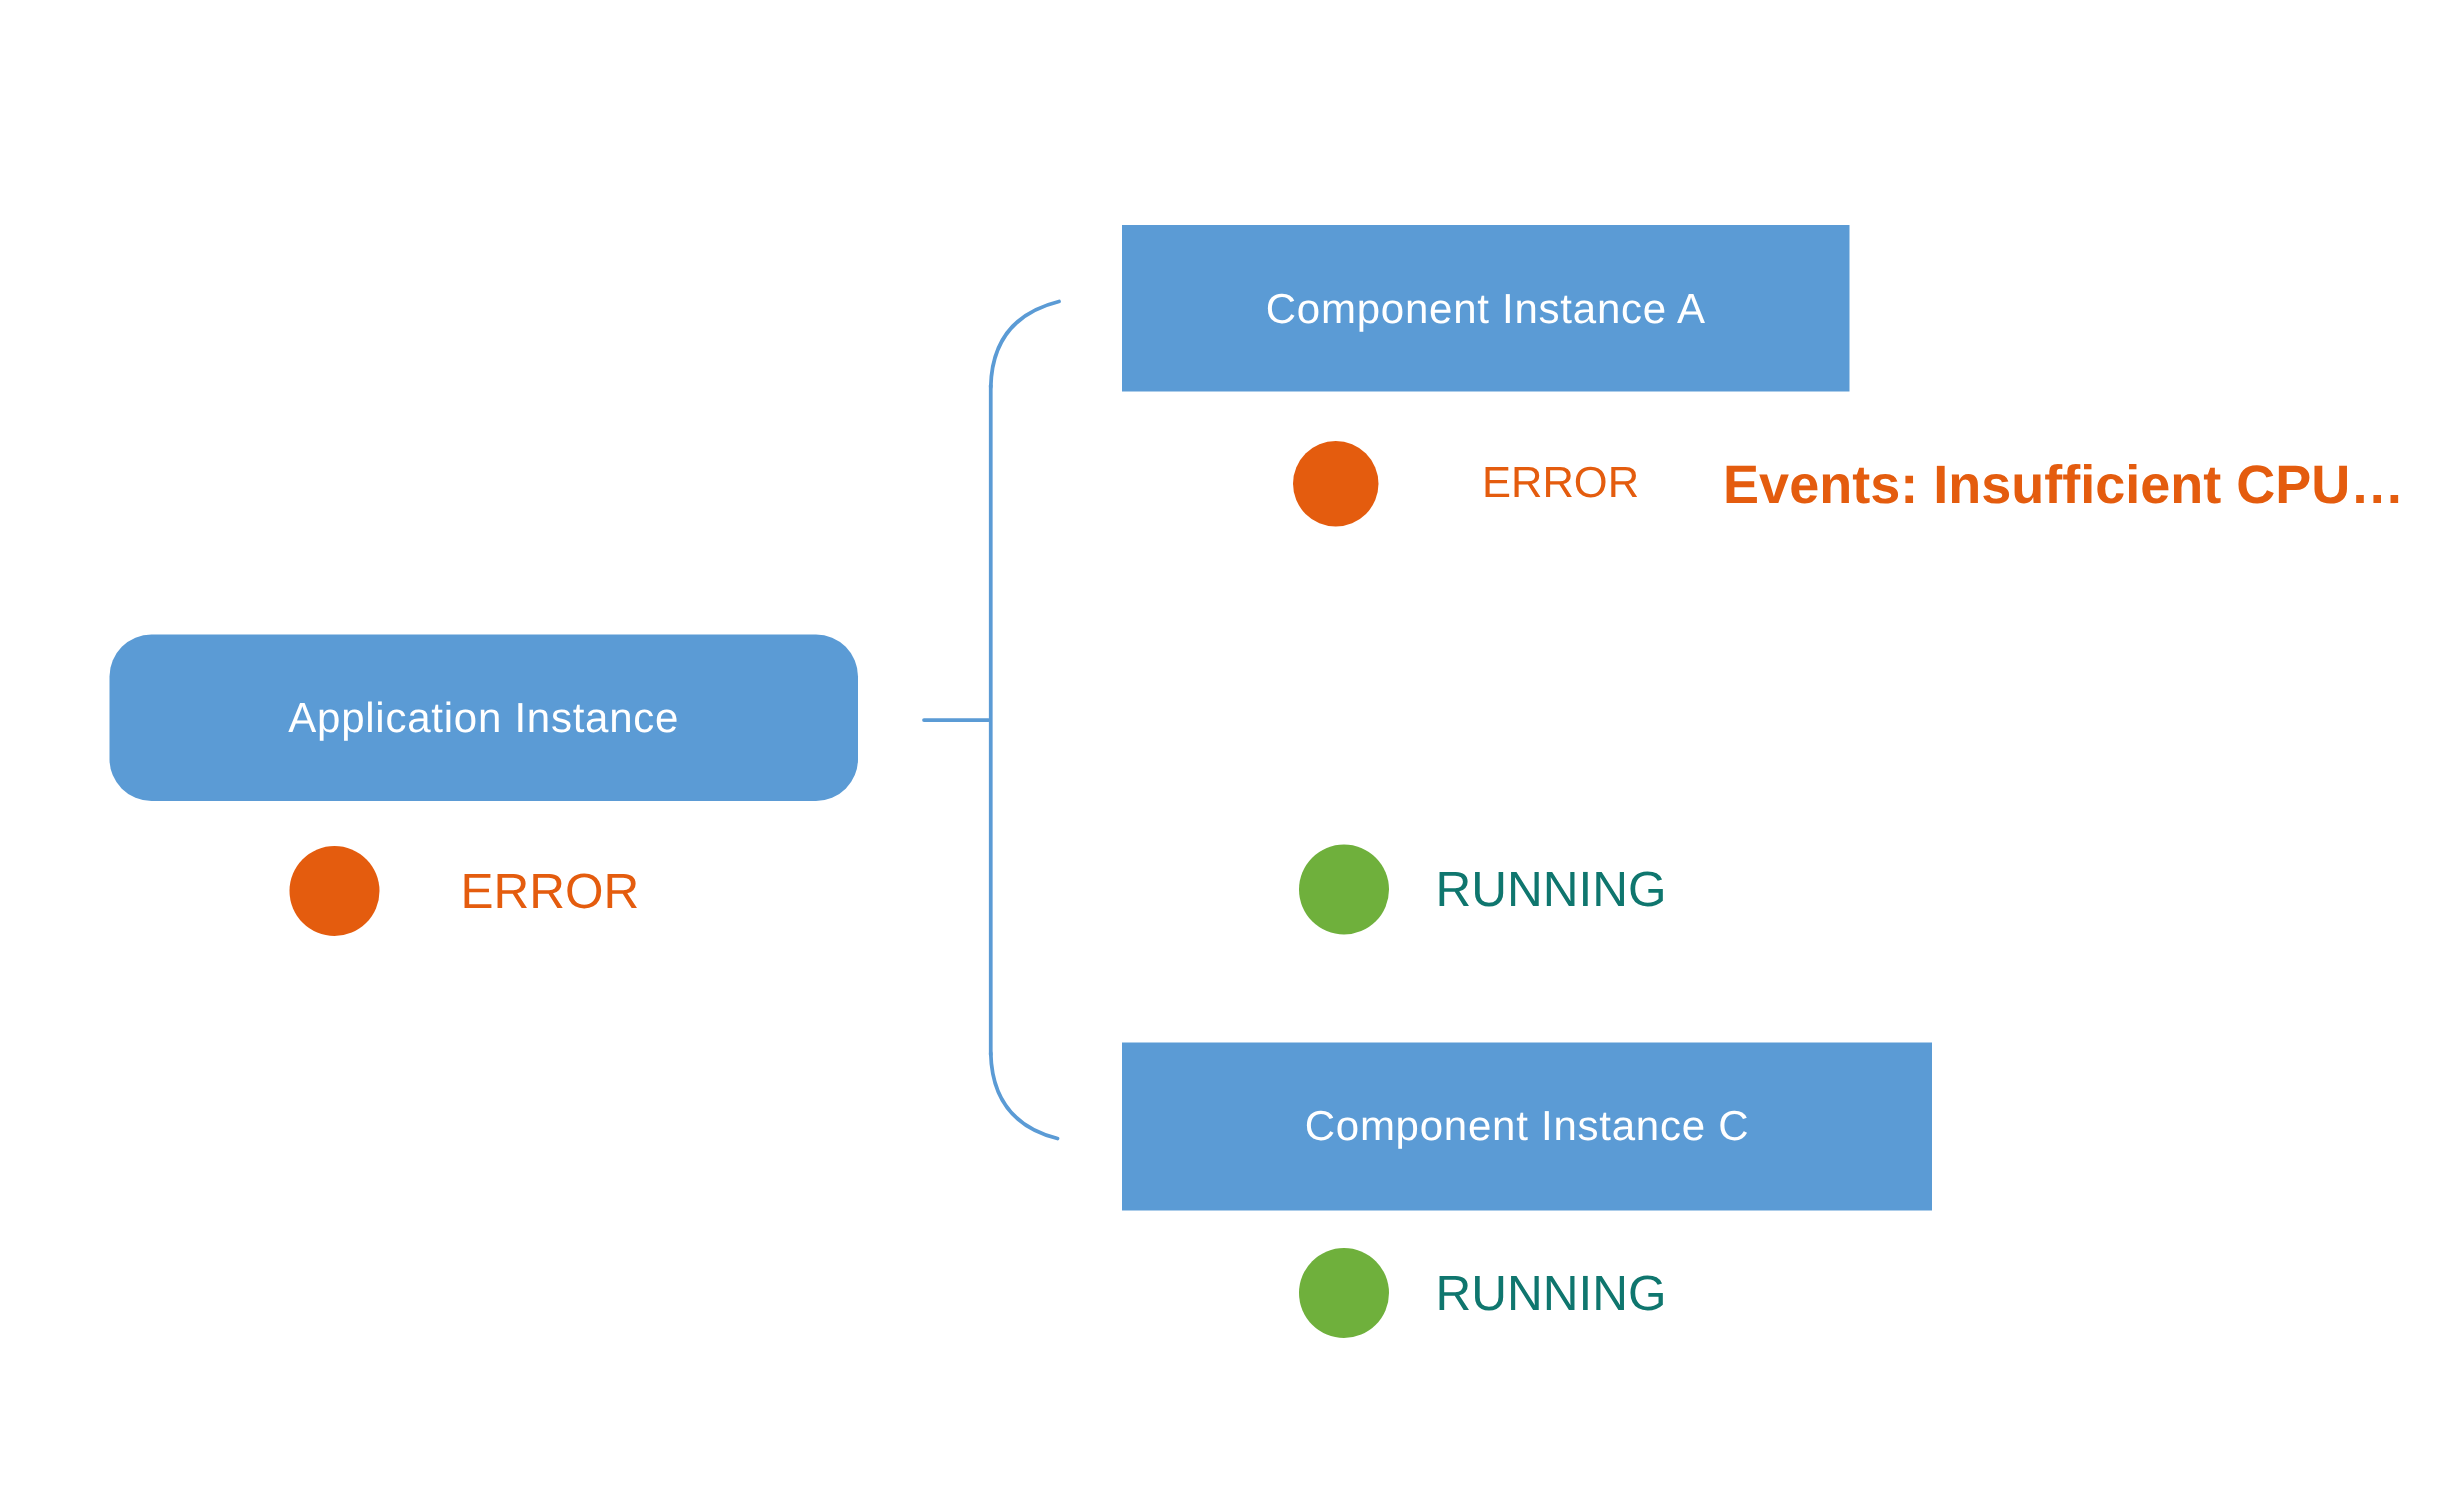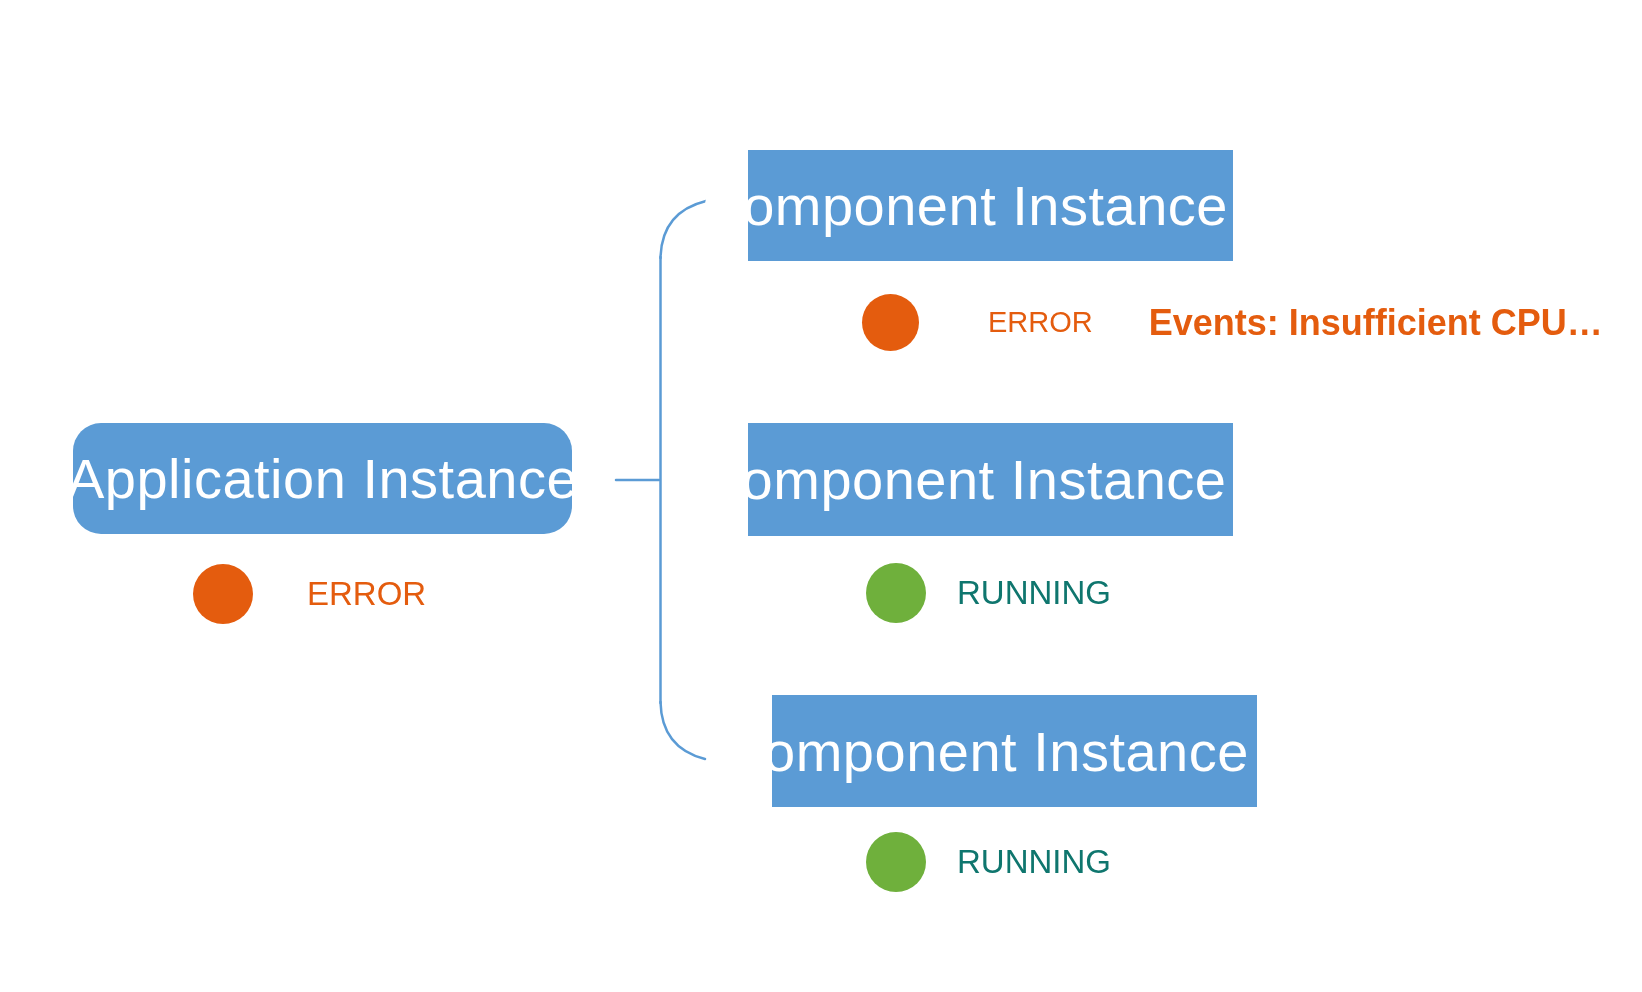--- a/index.html
+++ b/index.html
@@ -15,29 +15,29 @@
     background: #FFFFFF;
     overflow: hidden;
   }
   .node-box {
     position: absolute;
     background: #5B9BD5;
     color: #FFFFFF;
     display: flex;
     align-items: center;
     justify-content: center;
-    font-size: 56px;
+    font-size: 28px;
     font-weight: 400;
     letter-spacing: 0.5px;
     white-space: nowrap;
   }
   .box-app { left: 73px;  top: 423px; width: 499px; height: 111px; border-radius: 28px; }
   .box-a   { left: 748px; top: 150px; width: 485px; height: 111px; }
   .box-b   { left: 748px; top: 423px; width: 485px; height: 113px; }
-  .box-c   { left: 748px; top: 695px; width: 485px; height: 112px; margin-left: 24px; }
+  .box-c   { left: 748px; top: 695px; width: 540px; height: 112px; }
 
   .status-row {
     position: absolute;
     display: flex;
     align-items: center;
     white-space: nowrap;
   }
   .status-dot {
     border-radius: 50%;
     flex: 0 0 auto;
@@ -105,23 +105,20 @@
 
   <div class="node-box box-a">
     <span>Component Instance A</span>
   </div>
   <div class="status-row row-a">
     <span class="status-dot dot-error"></span>
     <span class="status-text text-error">ERROR</span>
     <span class="events-text">Events: Insufficient CPU…</span>
   </div>
 
-  <div class="node-box box-b">
-    <span>Component Instance B</span>
-  </div>
   <div class="status-row row-b">
     <span class="status-dot dot-running"></span>
     <span class="status-text text-running">RUNNING</span>
   </div>
 
   <div class="node-box box-c">
     <span>Component Instance C</span>
   </div>
   <div class="status-row row-c">
     <span class="status-dot dot-running"></span>

